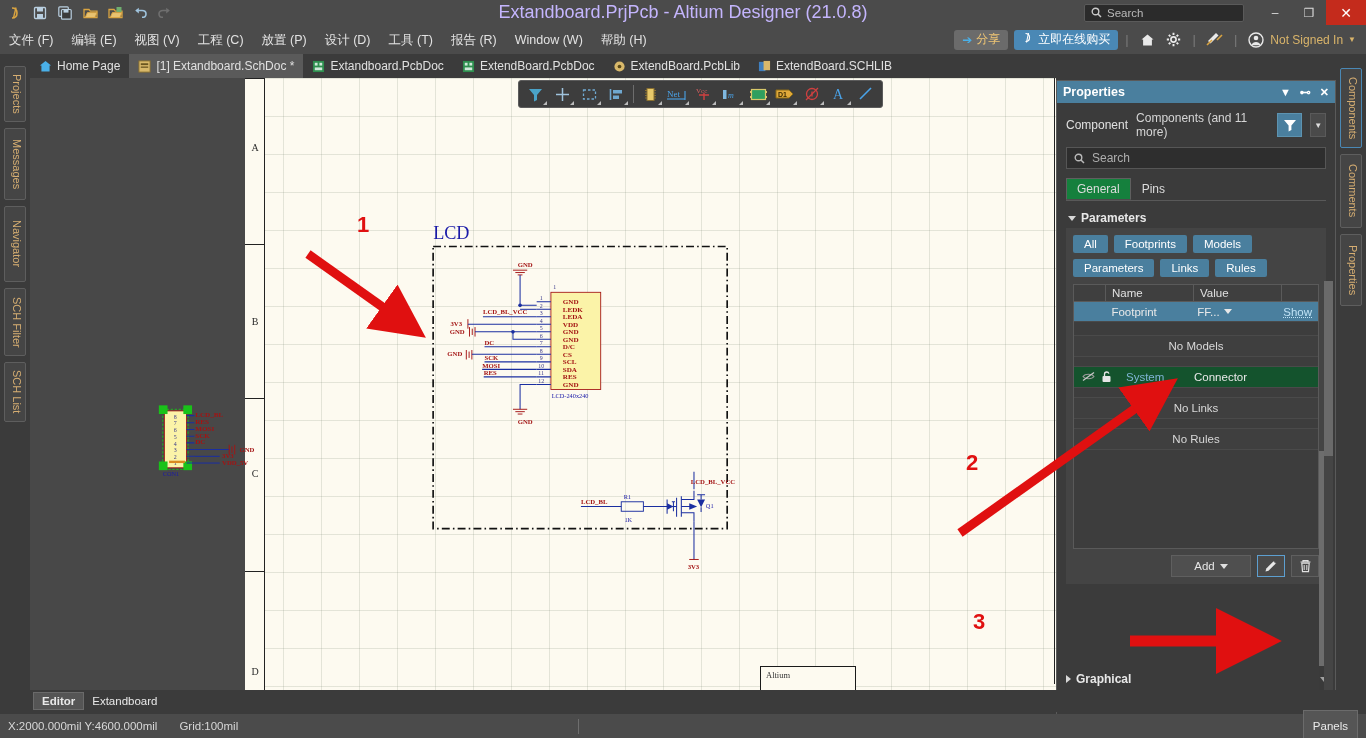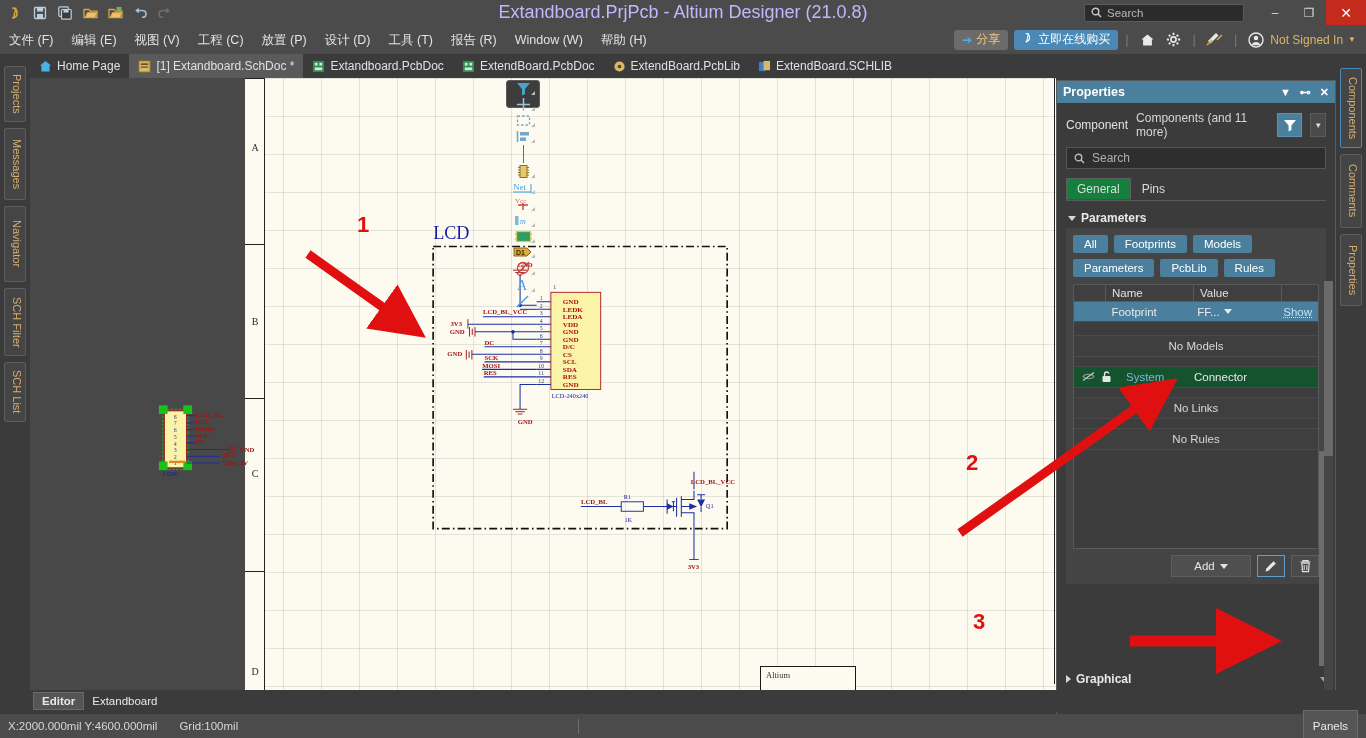--- a/index.html
+++ b/index.html
@@ -628,21 +628,21 @@
       <text class="net" x="265" y="392">GND</text>
 
       <path class="wire" d="M208 397.5 H240"></path>
       <text class="net" x="243" y="400">3V3</text>
       <path class="wire" d="M208 406 H240"></path>
       <text class="net" x="243" y="409">VDD_5V</text>
 
       <rect x="176" y="403" width="20" height="3" fill="#d98a20"></rect>
     </svg>
 
-    <div class="sch-toolbar" style="left:476px; top:2px;flex-direction:column;">
+    <div class="sch-toolbar" style="left:488px; top:2px;">
       <div class="sbtn">
         <svg width="15" height="15" viewBox="0 0 15 15">
             <path d="M1 2h13l-5 6v5l-3 1.5V8z" fill="#4aa3c8"></path>
           </svg>
         <i class="corner"></i>
       </div>
       <div class="sbtn">
         <svg width="15" height="15" viewBox="0 0 15 15">
             <path d="M7.5 1v13M1 7.5h13" stroke="#9fc3dd" stroke-width="1.5"></path>
           </svg>
@@ -777,21 +777,21 @@
         <i class="tri-d"></i>
         <span>Parameters</span>
       </div>
 
       <div class="param-box">
         <div class="chips">
           <div class="chip">All</div>
           <div class="chip">Footprints</div>
           <div class="chip">Models</div>
           <div class="chip">Parameters</div>
-          <div class="chip">PcbLib</div>
+          <div class="chip">Links</div>
           <div class="chip">Rules</div>
         </div>
 
         <div class="ptable">
           <div class="pthead">
             <div class="pt-c0">&nbsp;</div>
             <div class="pt-c1">Name</div>
             <div class="pt-c2">Value</div>
             <div class="pt-c3">&nbsp;</div>
           </div>

